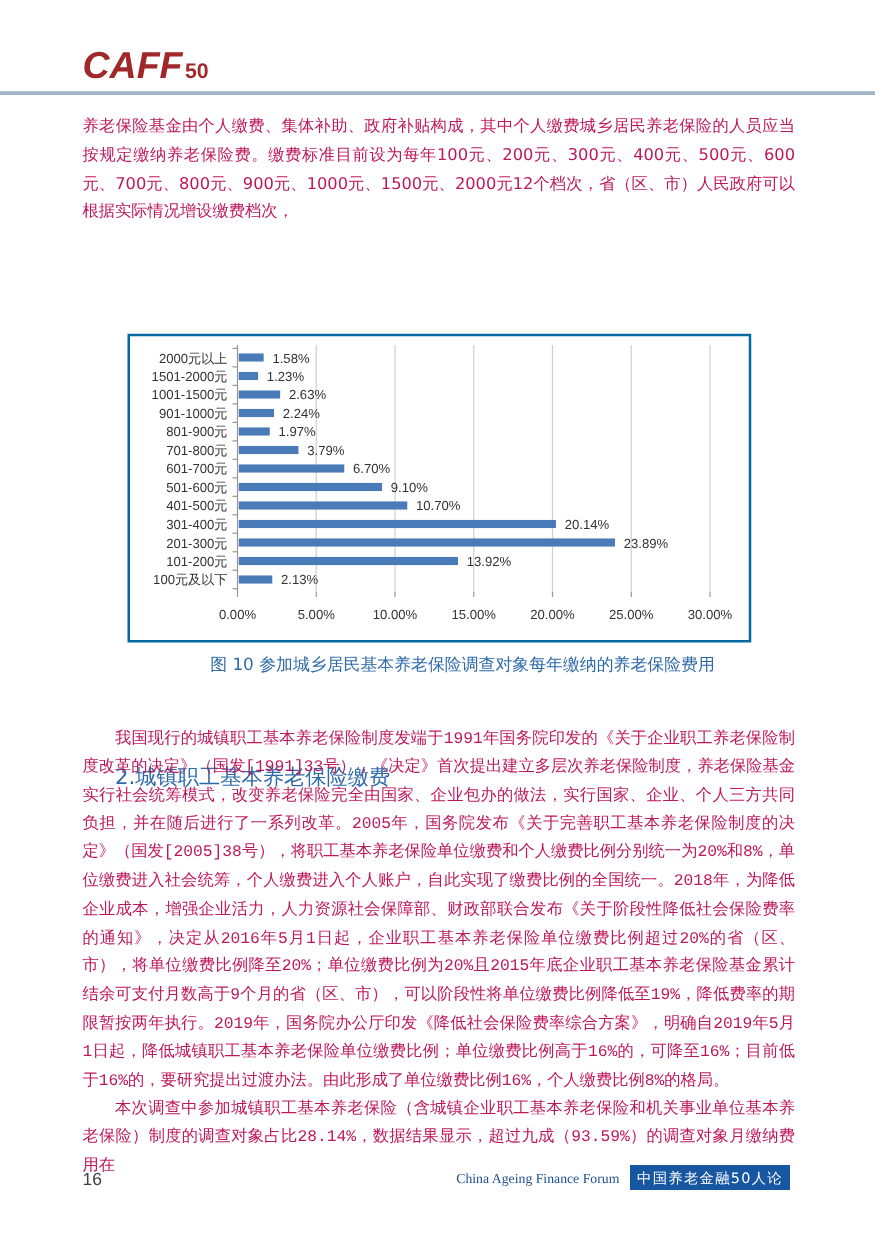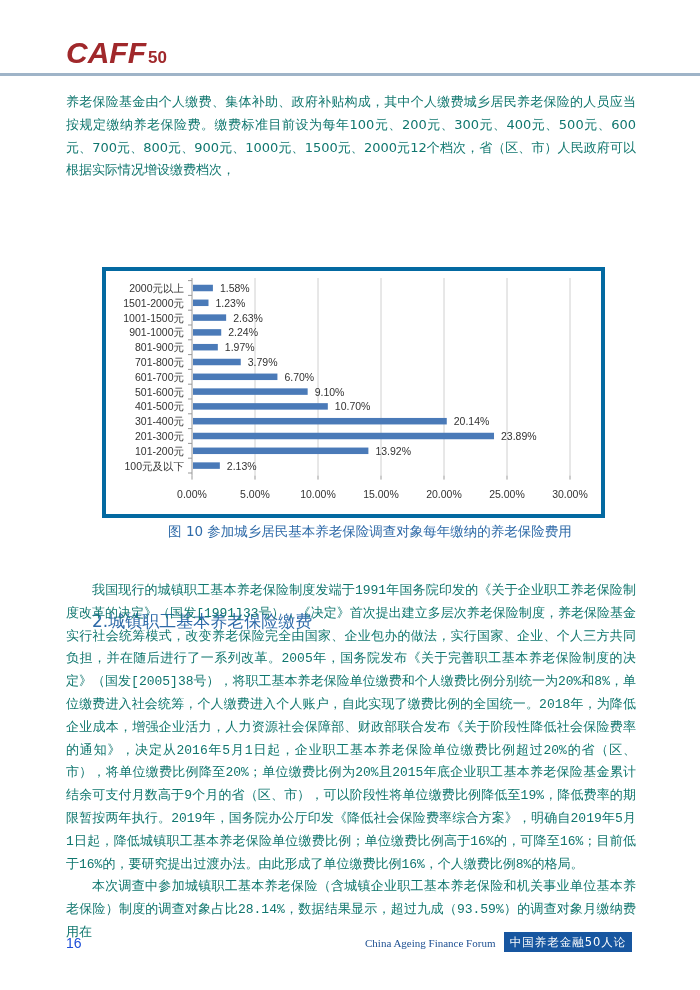--- a/index.html
+++ b/index.html
@@ -2,28 +2,28 @@
 <html><head>
 <meta charset="utf-8">
 <style>
   html,body{margin:0;padding:0;background:#fff;}
   body{width:700px;height:990px;position:relative;overflow:hidden;font-family:"DejaVu Sans","Liberation Sans",sans-serif;color:#333;}
   .header{position:absolute;left:0;top:0;width:638px;height:80px;}
   .logo{position:absolute;left:66px;top:36px;font-family:"Liberation Sans",sans-serif;font-weight:bold;font-style:italic;color:#a0282b;font-size:30px;letter-spacing:0px;line-height:34px;}
   .logo .num{font-style:normal;font-size:17px;font-weight:bold;margin-left:2px;}
   .report-title{position:absolute;right:70px;top:48px;color:#1d4f91;font-weight:bold;font-size:14.5px;letter-spacing:0.3px;}
   .header-rule{position:absolute;left:0;top:73px;width:700px;height:3px;background:#9fb4c8;}
-  .body-text{position:absolute;left:66px;width:570px;font-size:13px;line-height:22.8px;color:#0f766e;text-align:justify;}
+  .body-text{position:absolute;left:66px;width:570px;font-size:13px;line-height:22.8px;color:#be185d;text-align:justify;}
   .body-text p{margin:0;}
   .indent{text-indent:26px;}
-  .chart-box{position:absolute;left:102px;top:267px;width:495px;height:243px;border:4px solid #0369a1;background:#fff;}
+  .chart-box{position:absolute;left:102px;top:267px;width:495px;height:243px;border:2px solid #0369a1;background:#fff;}
   .chart-box svg{position:absolute;left:0;top:0;}
   .caption{position:absolute;left:0;width:700px;top:523px;text-align:center;color:#2e6aa8;font-size:13.5px;padding-left:20px;}
   .section-heading{position:absolute;left:92px;top:570px;color:#2e6aa8;font-size:17px;margin-top:40px;}
-  .footer-page{position:absolute;left:66px;top:935px;font-size:14px;color:#1d4ed8;font-family:"Liberation Sans",sans-serif;}
+  .footer-page{position:absolute;left:66px;top:935px;font-size:14px;color:#404040;font-family:"Liberation Sans",sans-serif;}
   .footer-forum{position:absolute;left:365px;top:937px;font-size:11px;color:#1d4f91;font-family:Liberation Serif, serif;}
   .footer-badge{position:absolute;left:504px;top:932px;width:128px;height:20px;background:#1756a0;color:#fff;font-size:11.5px;line-height:20px;text-align:center;letter-spacing:1px;}
 </style>
 </head>
 <body>
 
 <div class="header">
   <div class="logo"><span>CAFF</span><span class="num">50</span></div>
   <div class="header-rule"></div>
 </div>

